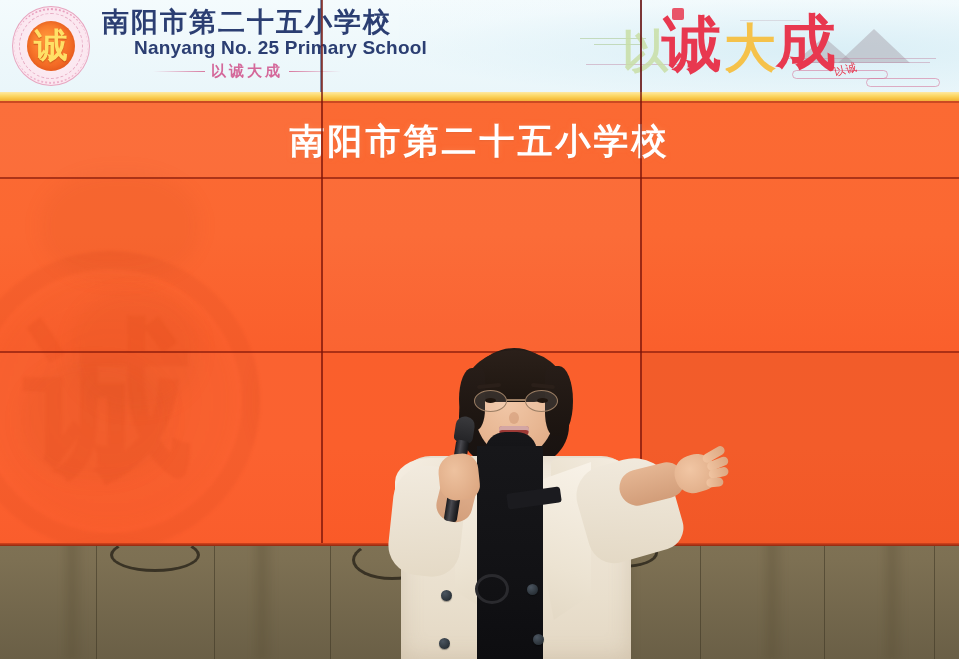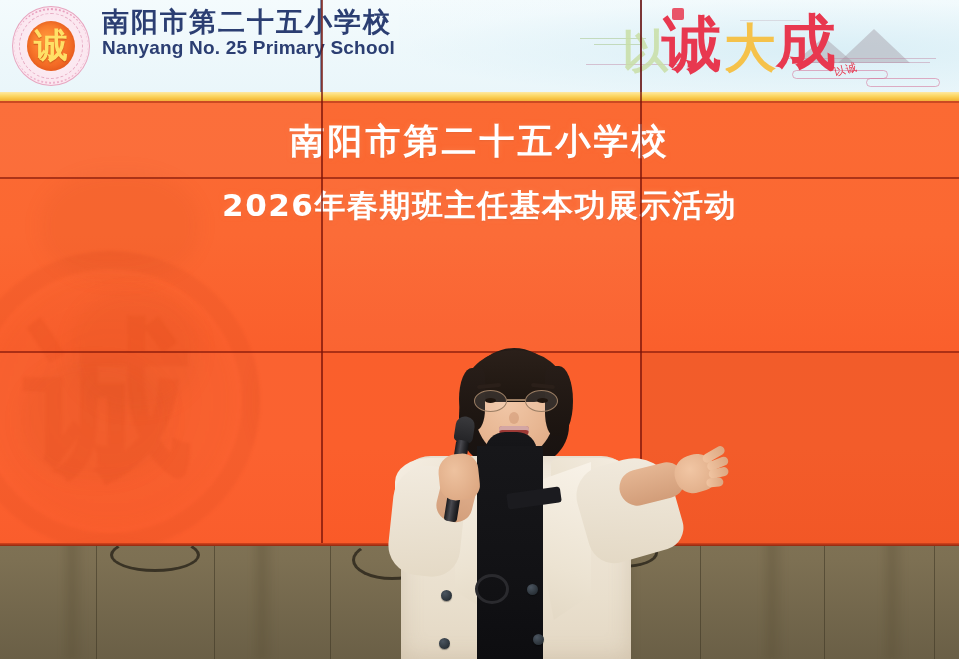--- a/index.html
+++ b/index.html
@@ -135,21 +135,21 @@
   #schoolnames {
     position:absolute; left:102px; top:7px; width:290px; text-align:center;
   }
   #school-cn {
     font-family:"DejaVu Serif","Liberation Serif",serif;
     font-size:27px; font-weight:700; color:#2b3e72;
     letter-spacing:2px; line-height:1.08; white-space:nowrap;
   }
   #school-en {
     font-size:19px; font-weight:600; color:#2b3e72;
-    letter-spacing:.2px; line-height:1.15; margin-top:1px; white-space:nowrap;
+    letter-spacing:.2px; line-height:1.15; margin-top:1px; white-space:nowrap;margin-left:32px;
   }
   #motto-row {
     display:flex; align-items:center; justify-content:center; gap:6px;
     margin-top:3px;
   }
   #motto-row .rule {
     height:1px; width:52px; background:linear-gradient(90deg,rgba(214,122,158,0),#d87aa0);
   }
   #motto-row .rule.r { background:linear-gradient(90deg,#d87aa0,rgba(214,122,158,0)); }
   #motto-small {
@@ -442,20 +442,25 @@
         <div class="ring"></div>
         <div class="arcdots"></div>
         <div class="ring2"></div>
         <div class="disc"></div>
         <div class="glyph cn">诚</div>
       </div>
 
       <div id="schoolnames">
         <div id="school-cn" class="cn">南阳市第二十五小学校</div>
         <div id="school-en">Nanyang No. 25 Primary School</div>
+        <div id="motto-row">
+          <span class="rule"></span>
+          <span id="motto-small" class="cn">以诚大成</span>
+          <span class="rule r"></span>
+        </div>
       </div>
 
       <div id="deco">
         <div class="line g" style="left:0px;  top:38px; width:66px;"></div>
         <div class="line g" style="left:14px; top:44px; width:48px;"></div>
         <div class="line" style="left:6px;  top:64px; width:92px;"></div>
         <div class="mtn" style="left:214px; top:34px; border-bottom-width:26px; border-left-width:30px; border-right-width:30px; border-left-color:transparent; border-right-color:transparent;"></div>
         <div class="mtn" style="left:258px; top:26px; border-bottom-width:34px; border-left-width:36px; border-right-width:36px; border-left-color:transparent; border-right-color:transparent;"></div>
         <div class="line" style="left:206px; top:58px; width:150px;"></div>
         <div class="line" style="left:212px; top:62px; width:138px;"></div>
@@ -480,21 +485,20 @@
     <div id="goldband"></div>
 
     <div id="slidebody">
       <div id="watermark" class="cn"></div>
       <div class="wmblob" style="left:40px; top:70px;  width:160px; height:110px;"></div>
       <div class="wmblob" style="left:70px; top:190px; width:130px; height:120px;"></div>
       <div class="wmblob" style="left:20px; top:260px; width:150px; height:120px;"></div>
     </div>
 
     <div id="title1" class="cn">南阳市第二十五小学校</div>
-    <div id="title2" class="cn">2026年春期班主任基本功展示活动</div>
 
     <div class="vseam" style="left:321px;"></div>
     <div class="vseam" style="left:640px;"></div>
     <div class="hseam" style="top:177px;"></div>
     <div class="hseam" style="top:351px;"></div>
     <div class="hseam faint" style="top:101px;"></div>
 
     <div class="panelshade" style="left:0;   top:103px; width:321px; height:74px;  background:rgba(255,255,255,.04);"></div>
     <div class="panelshade" style="left:323px; top:179px; width:317px; height:172px; background:rgba(255,255,255,.03);"></div>
     <div class="panelshade" style="left:642px; top:353px; width:317px; height:190px; background:rgba(0,0,0,.03);"></div>

